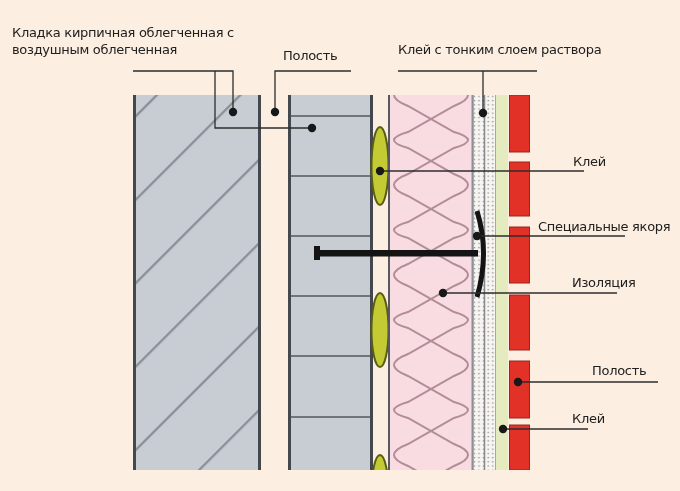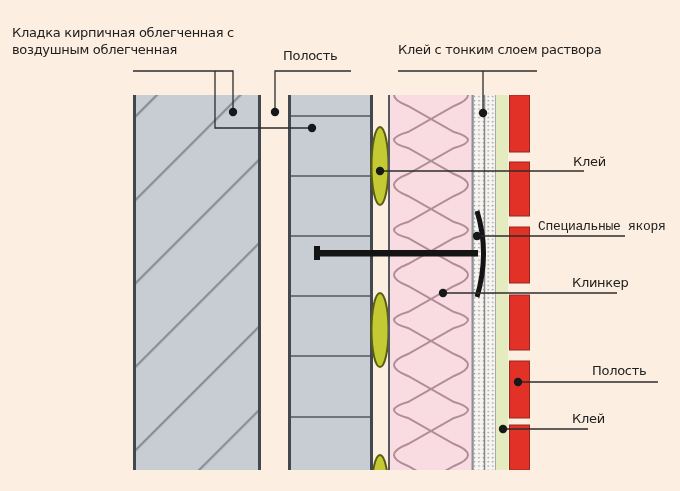--- a/index.html
+++ b/index.html
@@ -131,18 +131,18 @@
     </g>
   </svg>
 
   <div class="lbl" style="left:12px;top:24px;">
     <div>Кладка кирпичная облегченная с</div>
     <div>воздушным облегченная</div>
   </div>
   <div class="lbl" style="left:283px;top:37px;margin-top:10px;">Полость</div>
   <div class="lbl" style="left:398px;top:41px;">Клей с тонким слоем раствора</div>
   <div class="lbl" style="left:573px;top:153px;">Клей</div>
-  <div class="lbl" style="left:538px;top:218px;font-family:Liberation Mono, monospace;">Специальные якоря</div>
-  <div class="lbl" style="left:572px;top:274px;">Клинкер</div>
+  <div class="lbl" style="left:538px;top:218px;">Специальные якоря</div>
+  <div class="lbl" style="left:572px;top:274px;">Изоляция</div>
   <div class="lbl" style="left:592px;top:362px;">Полость</div>
   <div class="lbl" style="left:572px;top:410px;">Клей</div>
 
 </div>
 
 </body></html>

